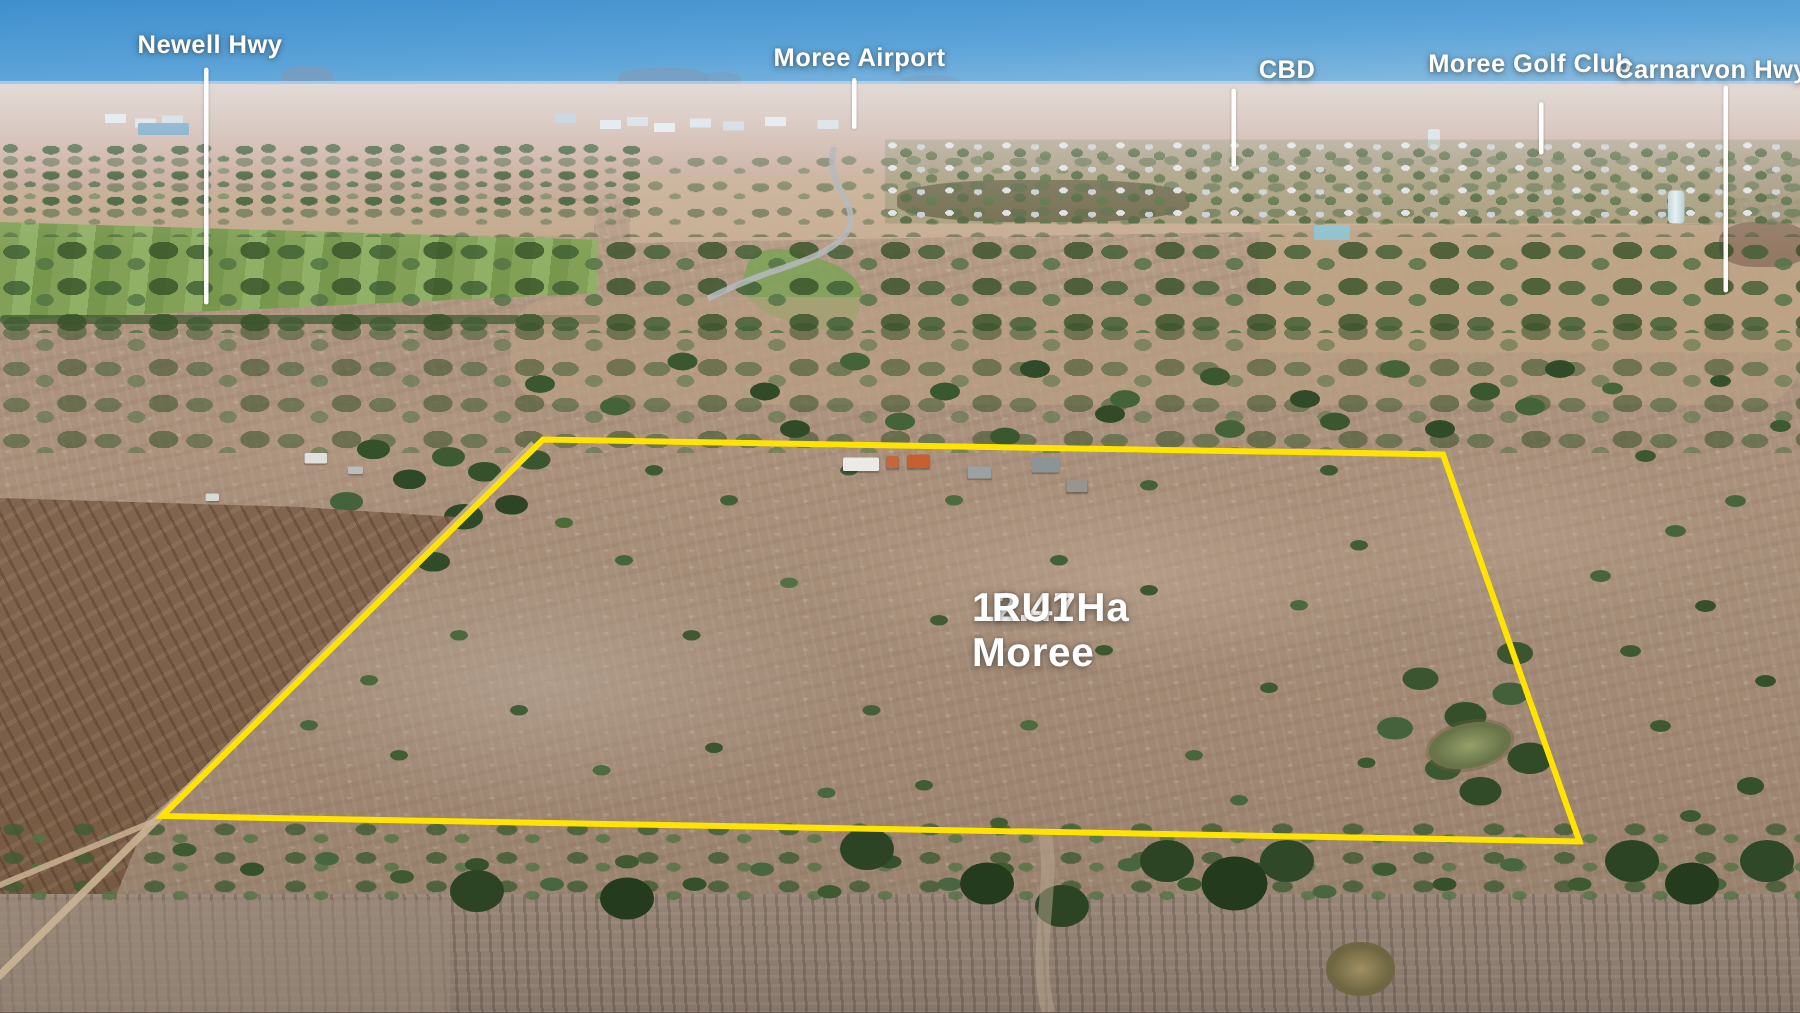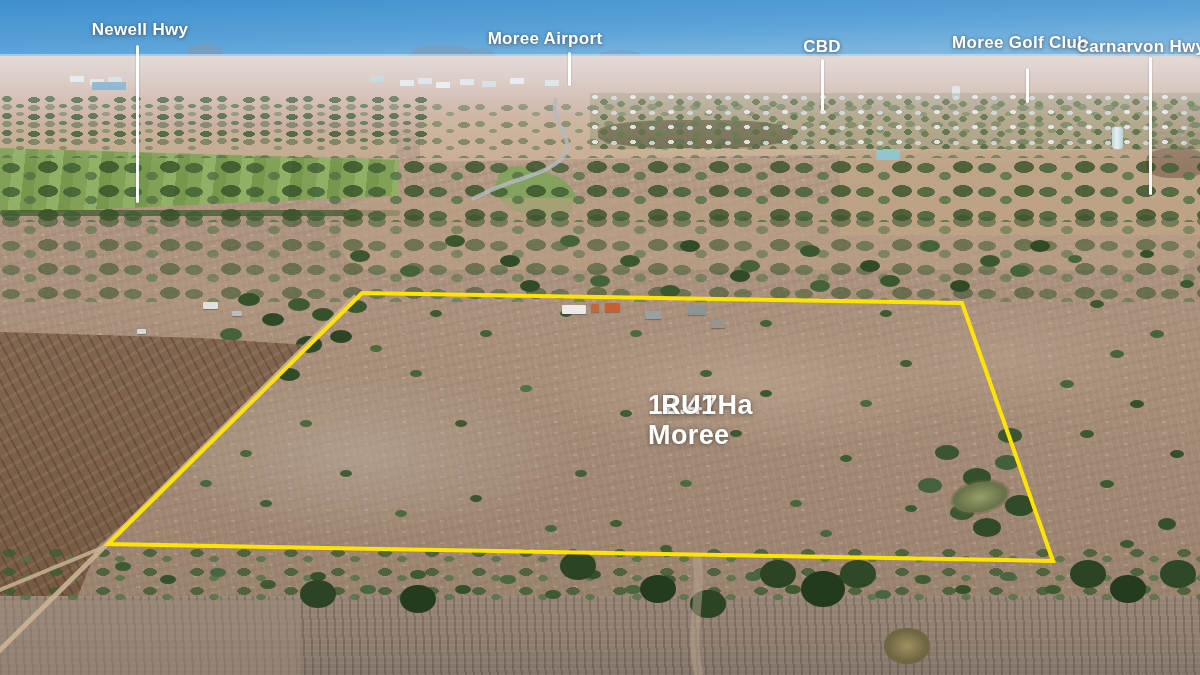--- a/index.html
+++ b/index.html
@@ -157,22 +157,22 @@
 
   
   svg.overlay{left:0;top:0;}
 
   
   .landmark{left:0;top:0;width:1200px;height:675px;pointer-events:none;}
   .lm-label{transform:translateX(-50%);white-space:nowrap;font-weight:bold;font-size:17px;color:#fff;
     letter-spacing:.3px;text-shadow:0 1px 4px rgba(40,40,40,.55),0 0 2px rgba(60,60,60,.35);}
   .lm-line{width:3px;background:rgba(255,255,255,.96);border-radius:2px;box-shadow:0 0 2px rgba(0,0,0,.25);}
   .lm-newell .lm-label{left:140px;top:20px;}   .lm-newell .lm-line{left:136px;top:45px;height:158px;}
-  .lm-airport .lm-label{left:545px;top:29px;}  .lm-airport .lm-line{left:568px;top:52px;height:34px;}
-  .lm-cbd .lm-label{left:822px;top:37px;}      .lm-cbd .lm-line{left:821px;top:59px;height:52px;}
+  .lm-airport .lm-label{left:573px;top:29px;}  .lm-airport .lm-line{left:568px;top:52px;height:34px;}
+  .lm-cbd .lm-label{left:858px;top:37px;}      .lm-cbd .lm-line{left:821px;top:59px;height:52px;}
   .lm-golf .lm-label{left:1020px;top:33px;}    .lm-golf .lm-line{left:1026px;top:68px;height:35px;}
   .lm-carn .lm-label{left:1141px;top:37px;}    .lm-carn .lm-line{left:1149px;top:57px;height:138px;}
   .area-label{left:648px;top:390px;transform:translateX(-50%);text-align:center;color:#fff;
     font-weight:bold;font-size:27px;line-height:30px;letter-spacing:.4px;
     text-shadow:0 1px 5px rgba(50,45,40,.55),0 0 2px rgba(60,55,50,.35);}
 </style>
 </head>
 <body>
 
 <div class="stage">

